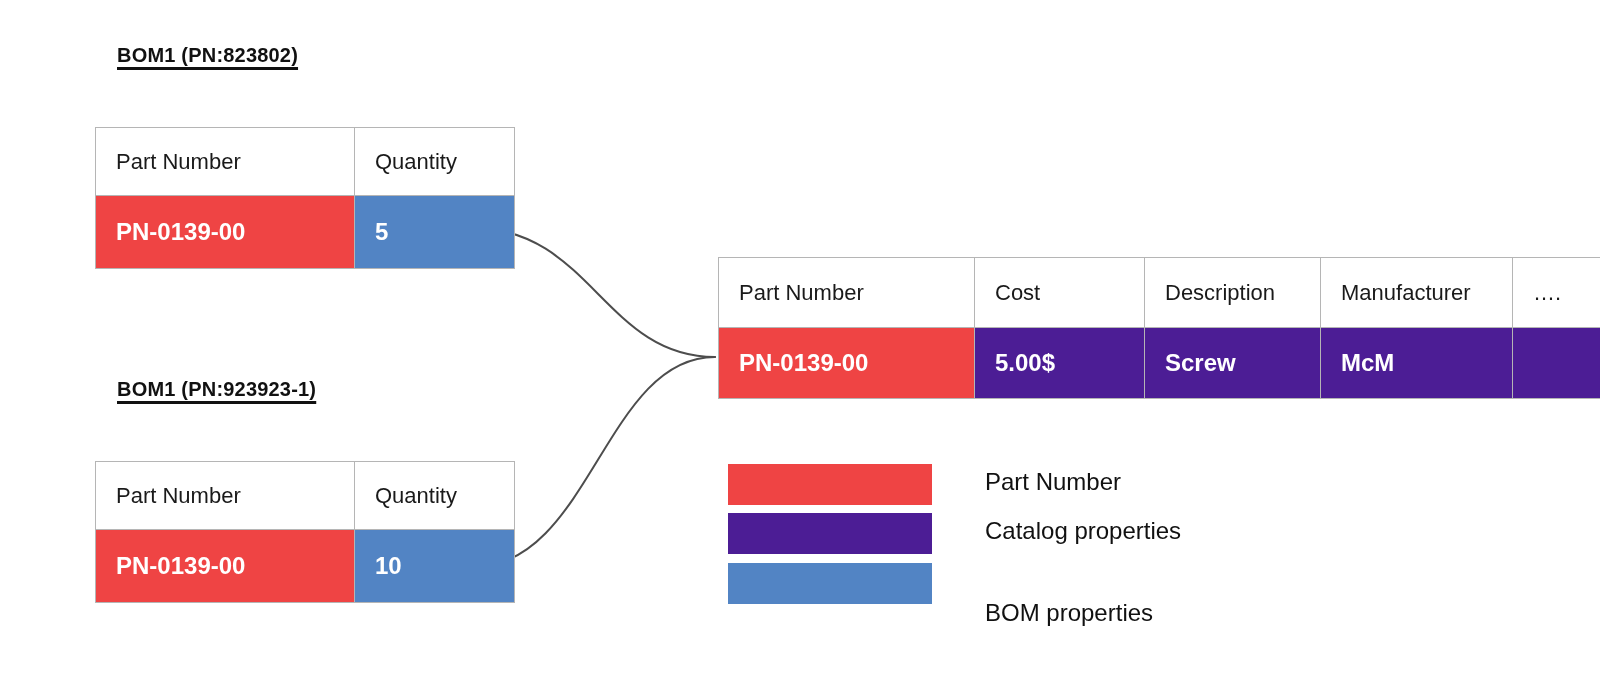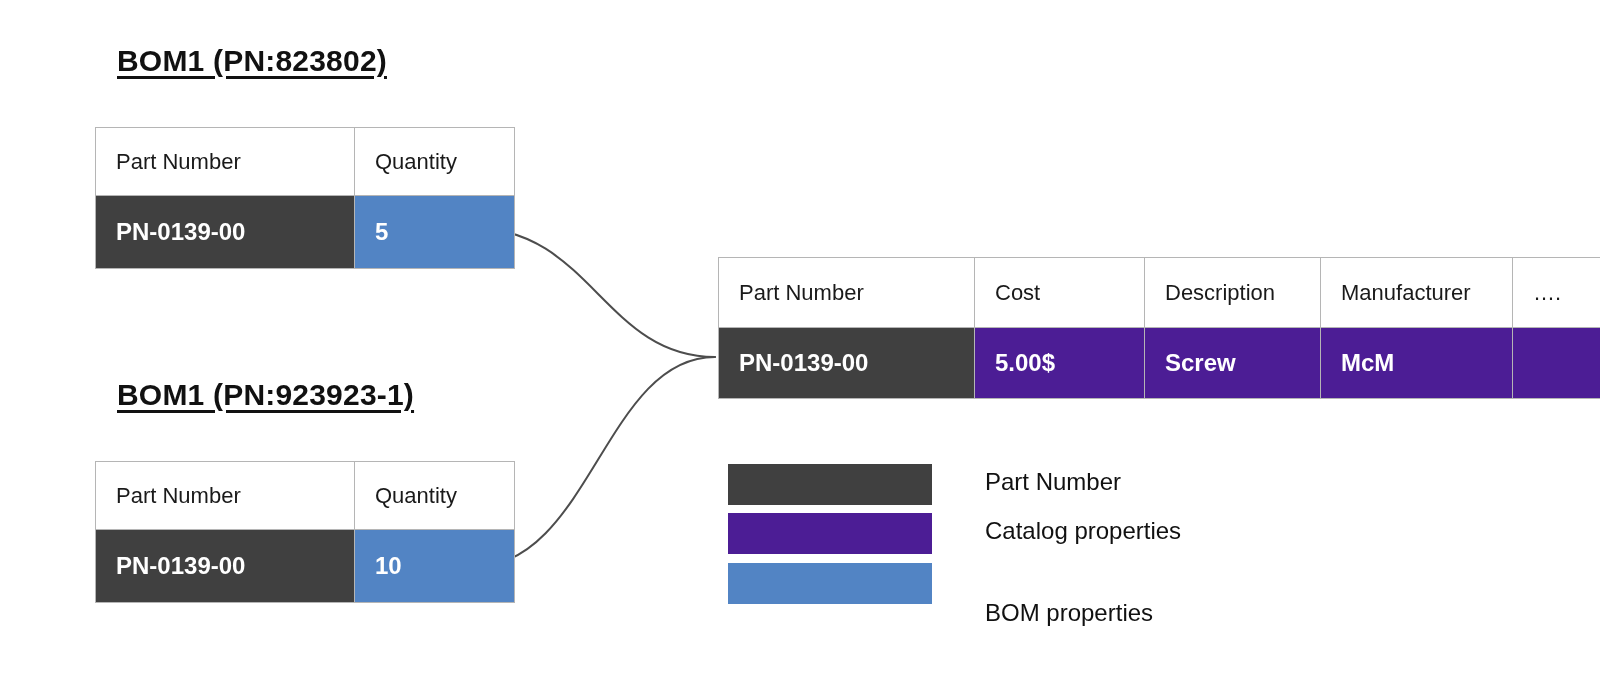--- a/index.html
+++ b/index.html
@@ -11,21 +11,21 @@
   .canvas {
     position: relative;
     width: 1600px;
     height: 683px;
     background: #ffffff;
     overflow: hidden;
   }
   .abs { position: absolute; }
 
   .diagram-title {
-    font-size: 30px;
+    font-size: 20px;
     font-weight: bold;
     color: #111111;
     text-decoration: underline;
     text-decoration-thickness: 3px;
     text-underline-offset: 5px;
     white-space: nowrap;
     letter-spacing: 0.2px;
   }
 
   table.dtable {
@@ -42,21 +42,21 @@
   td.hcell {
     background: #ffffff;
     font-size: 22px;
     color: #1a1a1a;
   }
   td.vcell {
     font-size: 24px;
     font-weight: bold;
     color: #ffffff;
   }
-  .bg-green  { background: #404040; }
+  .bg-green  { background: #ef4444; }
   .bg-orange { background: #4c1d95; }
   .bg-blue   { background: #5284c4; }
 
   
   .bom-table { width: 377px; }
   .bom-table tr.hrow  { height: 68px; }
   .bom-table tr.vrow  { height: 73px; }
   .bom-col-pn  { width: 238px; }
   .bom-col-qty { width: 139px; }
 

